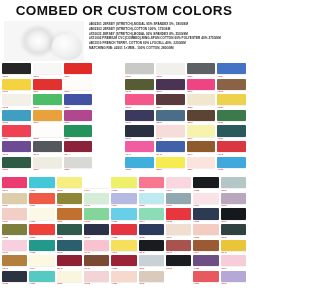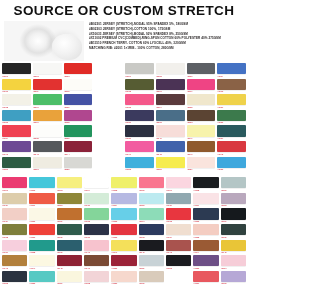--- a/index.html
+++ b/index.html
@@ -97,21 +97,21 @@
   }
   .cell.empty .sw{box-shadow:none;background:transparent !important;}
   .cell.empty .lbl{visibility:hidden;}
   .section-gap{height:5px;}
 </style>
 </head>
 <body>
 
 <div class="page">
 
-  <div class="title">SOURCE OR CUSTOM STRETCH</div>
+  <div class="title">COMBED OR CUSTOM COLORS</div>
 
   <div class="topblock">
     <div class="photo"></div>
     <div class="specs">
       <div class="specline">#B02301 JERSEY (STRETCH)-MODAL 95% SPANDEX 5%, 180GSM</div>
       <div class="specline">#B02303 JERSEY (STRETCH)-COTTON 100%,  175GSM</div>
       <div class="specline">#X10633 JERSEY (STRETCH)-MODAL 92% SPANDEX 8%, 250GSM</div>
       <div class="specline">#X11002 PREMIUM CVC(COMBED)-RING-SPUN COTTON 60% POLYESTER 40% 275GSM</div>
       <div class="specline">#B11510 FRENCH TERRY- COTTON 60% LYOCELL 40%,  320GSM</div>
       <div class="specline">MATCHING RIB: #2001 1×1RIB - 100% COTTON,  280GSM</div>

